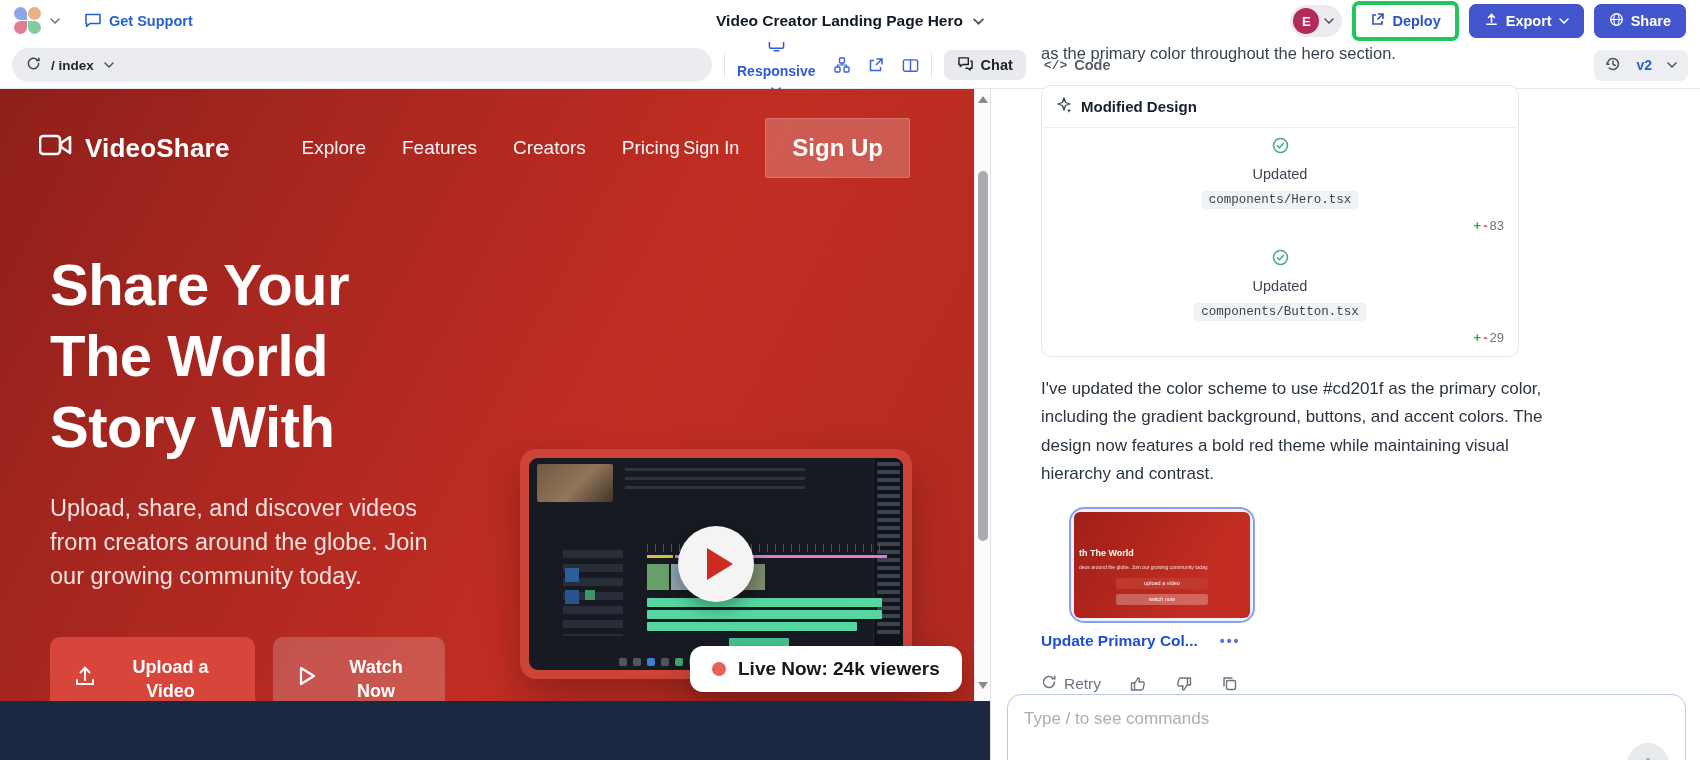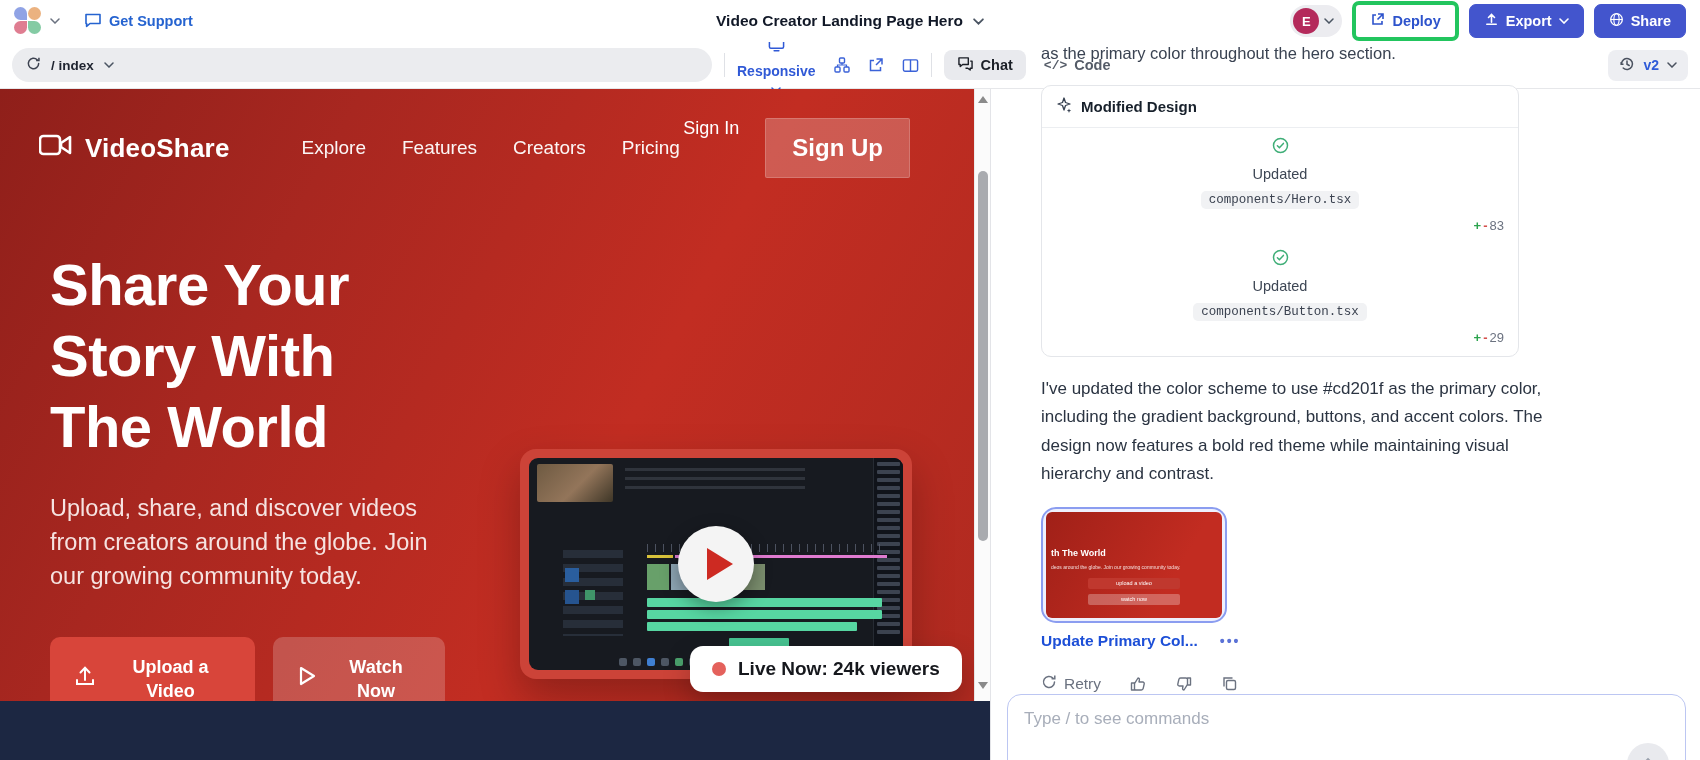--- a/index.html
+++ b/index.html
@@ -30,21 +30,21 @@
   
   .toolbar { height:47px; display:flex; align-items:center; padding:0 12px; border-bottom:1px solid #e6e7ea; background:#fff; flex:0 0 47px; }
   .url-pill { width:700px; height:34px; background:#ebecef; border-radius:18px; display:flex; align-items:center; gap:10px; padding:0 14px; color:#1f2430; font-size:13.5px; font-weight:600; }
   .url-pill .icon-btn { color:#3c4250; }
   .vdiv { width:1px; height:24px; background:#dfe1e6; margin:0 12px; }
   .responsive { display:flex; align-items:center; gap:8px; color:#3059d6; font-size:14px; font-weight:600; cursor:pointer;flex-direction:column; }
   .tool-ic { color:#3b62d8; display:inline-flex; margin-left:18px; cursor:pointer; }
   .tab-chat { display:flex; align-items:center; gap:7px; background:#e9eaee; border-radius:8px; padding:6px 13px; font-size:14.5px; font-weight:700; color:#1b1f27; cursor:pointer; }
   .tab-code { display:flex; align-items:center; gap:7px; color:#555c68; font-size:14.5px; font-weight:600; margin-left:18px; cursor:pointer; }
   .spacer { flex:1; }
-  .version-pill { display:flex; align-items:center; gap:8px; background:#edeef2; border-radius:8px; padding:6px 11px; font-size:14px; cursor:pointer; color:#4b5260; }
+  .version-pill { display:flex; align-items:center; gap:15px; background:#edeef2; border-radius:8px; padding:6px 11px; font-size:14px; cursor:pointer; color:#4b5260; }
   .version-pill .v { color:#2f5bd8; font-weight:700; }
 
   
   .bodyrow { flex:1; display:flex; min-height:0; position:relative; }
 
   
   .preview-wrap { width:991px; position:relative; flex:0 0 991px; border-right:1px solid #e3e4e8; }
   .page { position:absolute; left:0; top:0; width:975px; height:612px; overflow:hidden;
           background:linear-gradient(118deg,#8f1f1a 0%, #a82720 28%, #c22d22 62%, #b02a20 100%); }
   .strip { position:absolute; left:0; bottom:0; width:100%; height:59px; background:#1c2742; z-index:5; }
@@ -53,21 +53,21 @@
   .pscroll .arr { position:absolute; left:3px; width:0; height:0; border-left:5px solid transparent; border-right:5px solid transparent; cursor:pointer; }
   .pscroll .up { top:7px; border-bottom:7px solid #8a8a8a; }
   .pscroll .down { bottom:12px; border-top:7px solid #8a8a8a; }
   .pscroll .thumb { position:absolute; left:3px; top:82px; width:10px; height:370px; background:#a9abaf; border-radius:6px; cursor:grab; }
 
   
   .hero-nav { position:absolute; left:39px; right:65px; top:30px; height:58px; display:flex; align-items:center; }
   .brand { display:flex; align-items:center; gap:12px; color:#fff; font-size:26px; font-weight:800; letter-spacing:.2px; }
   .nav-links { display:flex; gap:36px; margin-left:72px; }
   .nav-links span { color:#fff; font-size:19px; opacity:.96; cursor:pointer; }
-  .hero-nav .right { margin-left:auto; display:flex; align-items:flex-start; gap:26px; }
+  .hero-nav .right { margin-left:auto; display:flex; align-items:center; gap:26px; }
   .signin { color:#fff; font-size:18px; cursor:pointer; }
   .signup { background:rgba(255,255,255,.22); border:1px solid rgba(255,255,255,.18); color:#fff; font-size:24px; font-weight:700; border-radius:2px; padding:15px 26px; cursor:pointer; }
 
   .h1 { position:absolute; left:50px; top:160px; color:#fff; font-size:58px; font-weight:800; line-height:71px; letter-spacing:-.5px; }
   .lede { position:absolute; left:50px; top:402px; width:400px; color:#f6e3e1; font-size:23.5px; line-height:34px; }
 
   .cta-row { position:absolute; left:50px; top:548px; display:flex; gap:18px; z-index:2; }
   .cta { display:flex; align-items:center; gap:14px; border-radius:10px; padding:18px 24px; width:205px; color:#fff; font-size:18px; font-weight:700; line-height:24px; cursor:pointer; }
   .cta .txt { text-align:center; flex:1; }
   .cta-upload { background:#d8453a; }
@@ -113,21 +113,21 @@
   .chat { flex:1; display:flex; flex-direction:column; padding:0 14px 10px 16px; min-width:0; background:#fff;justify-content:center; }
   .chat-inner { margin-left:34px; width:520px; }
   .clipline { font-size:16.5px; color:#3a4352; margin-top:2px; }
   .modcard { margin-top:22px; width:478px; border:1px solid #e4e6ea; border-radius:10px; background:#fff; }
   .modcard .hd { display:flex; align-items:center; gap:9px; padding:11px 14px; font-size:15px; font-weight:700; color:#17202b; border-bottom:1px solid #eceef1; }
   .filerow { display:flex; align-items:center; gap:9px; padding:9px 14px 7px; font-size:14.5px; color:#3d4654;flex-direction:column; }
   .chip { font-family:"Liberation Mono","DejaVu Sans Mono",monospace; font-size:12.5px; background:#f1f2f4; border-radius:5px; padding:2px 8px; color:#3b4250; }
   .diff { margin-left:auto; font-size:13px; color:#6b7280; display:flex; gap:2px; align-items:center; }
   .diff .plus { color:#2da44e; font-weight:700; } .diff .minus { color:#d4504c; font-weight:700; }
   .msg { margin-top:18px; width:528px; font-size:17px; line-height:28.5px; color:#2b3442; }
-  .vthumb { margin-top:18px; width:186px; border:2px solid #8b9df0; border-radius:15px; background:#eef0fd; padding:3px; cursor:pointer; }
+  .vthumb { margin-top:18px; width:186px; border:2px solid #8b9df0; border-radius:15px; background:#eef0fd; padding:3px; cursor:pointer;margin-left:28px; }
   .mini { position:relative; width:100%; height:106px; border-radius:6px; overflow:hidden;
           background:linear-gradient(120deg,#a02018,#c22c21 70%); }
   .mini .mh { position:absolute; left:5px; top:36px; color:#fff; font-weight:700; font-size:9px; white-space:nowrap; }
   .mini .md { position:absolute; left:5px; right:4px; top:52px; color:#fff; opacity:.85; font-size:5px; white-space:nowrap; overflow:hidden; }
   .mini .mb { position:absolute; left:24%; width:52%; height:11px; border-radius:2px; background:#c0382e; color:#fff; font-size:5.5px; display:flex; align-items:center; justify-content:center; }
   .mini .mb1 { top:66px; } .mini .mb2 { top:82px; background:rgba(255,255,255,.28); }
   .vlabelrow { display:flex; align-items:center; margin-top:9px; width:300px; }
   .vlabel { color:#1d4fd7; font-size:15.5px; font-weight:700; cursor:pointer; }
   .vmenu { margin-left:22px; color:#5b72d6; font-size:14px; letter-spacing:2px; font-weight:700; cursor:pointer; }
   .actrow { display:flex; align-items:center; gap:28px; margin-top:24px; color:#6b7280; }
@@ -316,22 +316,22 @@
             <span>Pricing</span>
           </span>
           <span class="right">
             <span class="signin">Sign In</span>
             <span class="signup">Sign Up</span>
           </span>
         </div>
 
         <div class="h1">
           <div>Share Your</div>
+          <div>The World</div>
           <div>Story With</div>
-          <div>The World</div>
         </div>
 
         <div class="lede">Upload, share, and discover videos from creators around the globe. Join our growing community today.</div>
 
         <div class="cta-row">
           <span class="cta cta-upload">
             <span>
               <svg width="22" height="24" viewBox="0 0 22 24">
                   <path d="M11 16V4M6.5 8.5L11 3.8l4.5 4.7" fill="none" stroke="#fff" stroke-width="2" stroke-linecap="round"></path>
                   <path d="M3 16v4h16v-4" fill="none" stroke="#fff" stroke-width="2" stroke-linecap="round"></path>

